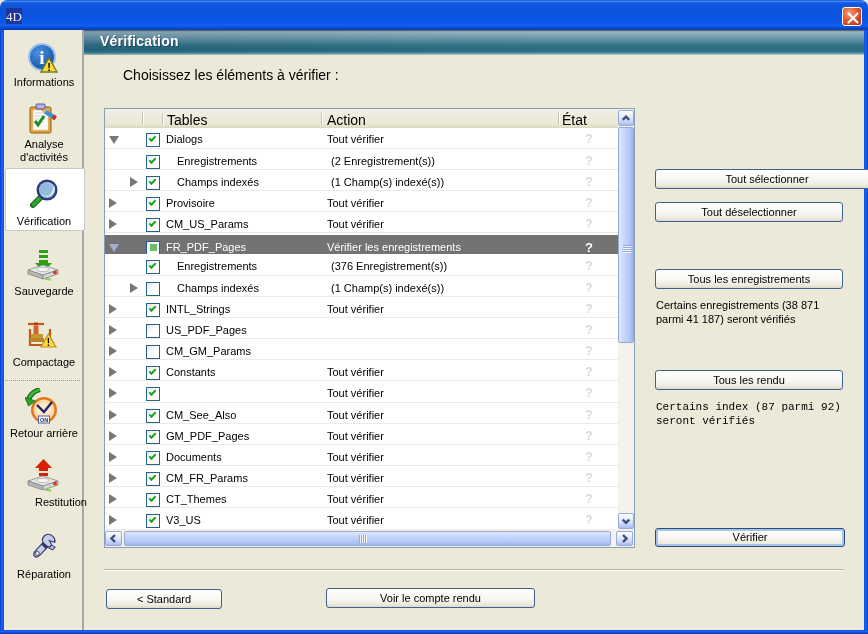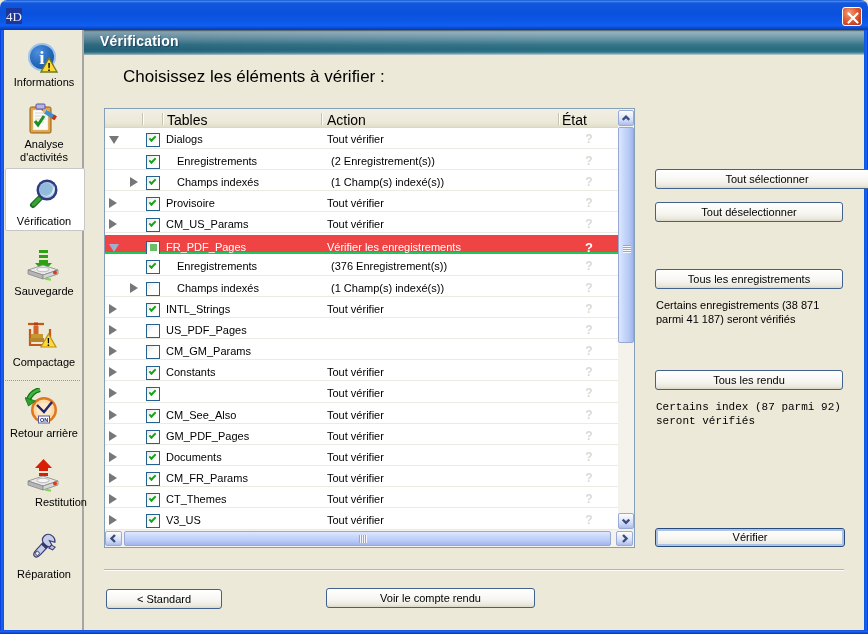--- a/index.html
+++ b/index.html
@@ -29,31 +29,31 @@
 .dotsep { position:absolute; left:5px; top:380px; width:76px; height:1px;
   background:repeating-linear-gradient(to right,#999 0 1px,transparent 1px 2px); }
 .slabel { position:absolute; left:4px; width:80px; text-align:center; font-size:11px; }
 
 .header { position:absolute; left:84px; top:30px; width:780px; height:25px;
   background:linear-gradient(to bottom,#46555c 0%,#97b3bd 7%,#83a7b5 20%,#5e8fa2 40%,#347488 60%,#276c80 78%,#317487 88%,#90b4bd 97%,#d8dcd0 100%); }
 .header .shade { position:absolute; left:0; top:0; width:100%; height:100%;
   background:linear-gradient(to right, rgba(10,48,77,0.16), rgba(10,48,77,0.05) 35%, rgba(10,48,77,0) 60%); }
 .header .htxt { position:absolute; left:16px; top:3px; font-size:14px; font-weight:bold; color:#fff;
   text-shadow:1px 1px 1px rgba(10,30,60,0.5); letter-spacing:0.2px; }
-.choose { position:absolute; left:123px; top:67px; font-size:17px; }
+.choose { position:absolute; left:123px; top:67px; font-size:14px; }
 
 .table { position:absolute; left:104px; top:108px; width:531px; height:440px;
   border:1px solid #84a0b8; background:#fff; overflow:hidden; }
 .thead { position:absolute; left:0; top:0; width:513px; height:19px;
   background:linear-gradient(to bottom,#f1efe6 0%,#ece9d8 70%,#e2dfca 92%,#d8d4bf 100%); }
 .hsep { position:absolute; top:4px; width:2px; height:12px;
   background:linear-gradient(to right,#c6c3b2 0 1px,#fdfdf9 1px 2px); }
 .hlbl { position:absolute; top:3px; font-size:14px; color:#000; }
 .trow { position:absolute; left:0px; width:513px; background:#fff; border-bottom:1px solid #ebebe4; }
-.trow.sel { background:#ef4444; color:#fff; border-bottom:4px solid #22c55e; }
+.trow.sel { background:#737373; color:#fff; border-bottom:1px solid #22c55e; }
 .cell { position:absolute; top:6px; white-space:nowrap; }
 .cb { position:absolute; left:41px; top:5.5px; width:14px; height:14px; border:1px solid #25618e;
   background:linear-gradient(135deg,#e7e5e3 0%,#fdfdfd 45%,#fff 100%); }
 .chk { position:absolute; left:2px; top:2.5px; width:7px; height:4px;
   border-left:2px solid #17a31c; border-bottom:2px solid #17a31c; transform:rotate(-45deg); }
 .psq { position:absolute; left:2.5px; top:2.5px; width:7px; height:7px; background:#6cbd68; }
 .qm { position:absolute; left:476px; top:5px; width:16px; text-align:center; font-weight:bold;
   font-size:12px; color:#d9d9d4; }
 .qm.selq { color:#fff; font-size:13px; }
 

